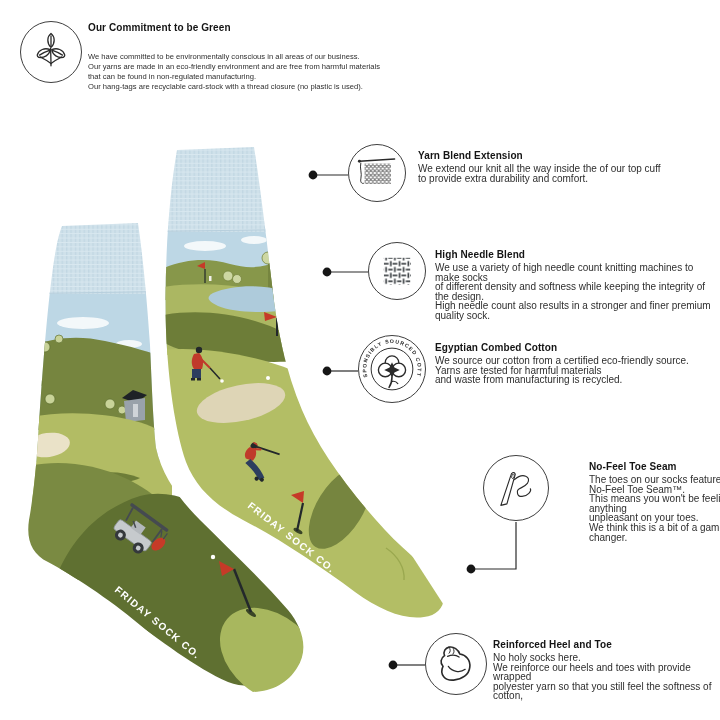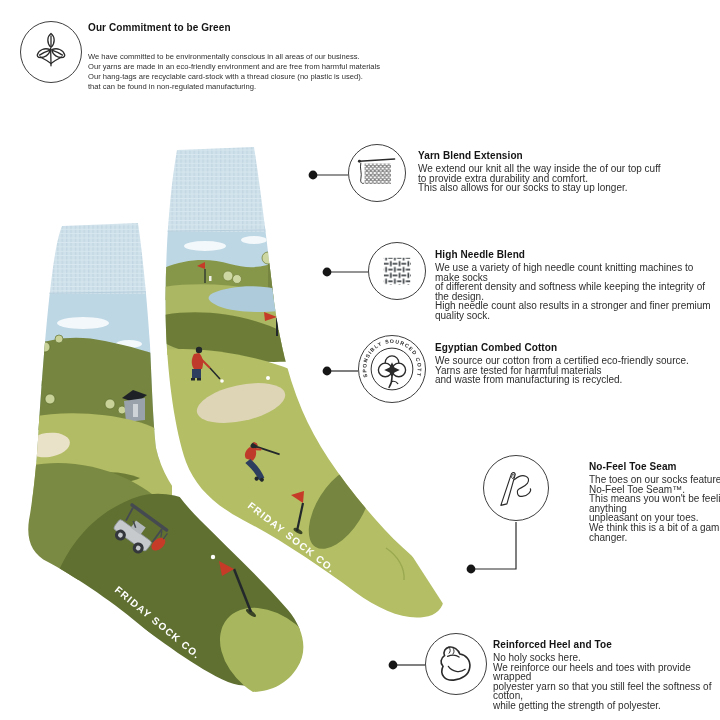--- a/index.html
+++ b/index.html
@@ -192,22 +192,22 @@
       <path d="M30,48 C30,38 29.5,30 29.5,25"></path>
       <path d="M30,45 C25,41 19,38 16,36.5"></path>
       <path d="M30,45 C35,41 41,38 44,36.5"></path>
     </svg>
   </div>
   <div class="callout-text" style="left:88px;top:22px;width:330px;">
     <div class="callout-title">Our Commitment to be Green</div>
     <div style="margin-top:18px;">
       <div class="commit-line">We have committed to be environmentally conscious in all areas of our business.</div>
       <div class="commit-line">Our yarns are made in an eco-friendly environment and are free from harmful materials</div>
+      <div class="commit-line">that can be found in non-regulated manufacturing.</div>
       <div class="commit-line">Our hang-tags are recyclable card-stock with a thread closure (no plastic is used).</div>
-      <div class="commit-line">that can be found in non-regulated manufacturing.</div>
     </div>
   </div>
 
   <div class="icon-circle" style="left:348px;top:144px;width:58px;height:58px;">
     <svg width="44" height="44" viewBox="0 0 60 60">
       <defs>
         <pattern id="knitP" width="5.4" height="6" patternUnits="userSpaceOnUse">
           <circle cx="2.7" cy="3" r="2.1" fill="none" stroke="#2a2a2a" stroke-width="1"></circle>
         </pattern>
       </defs>
@@ -215,21 +215,20 @@
       <circle cx="6" cy="14" r="2" fill="#2a2a2a"></circle>
       <path d="M8,16 C6,24 10,30 8,38 C7,42 9,45 12,44" fill="none" stroke="#2a2a2a" stroke-width="1.3"></path>
       <rect x="13" y="17" width="36" height="28" fill="url(#knitP)"></rect>
     </svg>
   </div>
   <div class="callout-text" style="left:418px;top:150px;width:290px;">
     <div class="callout-title">Yarn Blend Extension</div>
     <div style="margin-top:2px;">
       <div class="callout-line">We extend our knit all the way inside the of our top cuff</div>
       <div class="callout-line">to provide extra durability and comfort.</div>
-      <div class="callout-line">This also allows for our socks to stay up longer.</div>
     </div>
   </div>
 
   <div class="icon-circle" style="left:368px;top:242px;width:58px;height:58px;">
     <svg width="44" height="44" viewBox="0 0 60 60">
       <defs>
         <pattern id="weaveP" width="12" height="16" patternUnits="userSpaceOnUse">
           <rect x="0" y="3" width="6.5" height="2.2" fill="#33383c"></rect>
           <rect x="8.5" y="0.5" width="2.2" height="7" fill="#33383c"></rect>
           <rect x="6" y="11" width="6.5" height="2.2" fill="#33383c"></rect>
@@ -302,17 +301,16 @@
       <path d="M20,33 C25,40 35,42 42,37" stroke-width="1.6"></path>
       <path d="M19,20 C24,18 30,18 34,21" stroke-width="1.6"></path>
     </svg>
   </div>
   <div class="callout-text" style="left:493px;top:639px;width:225px;">
     <div class="callout-title">Reinforced Heel and Toe</div>
     <div style="margin-top:2px;">
       <div class="callout-line">No holy socks here.</div>
       <div class="callout-line">We reinforce our heels and toes with provide wrapped</div>
       <div class="callout-line">polyester yarn so that you still feel the softness of cotton,</div>
-      <div class="callout-line">while getting the strength of polyester.</div>
     </div>
   </div>
 
 </div>
 
 </body></html>

